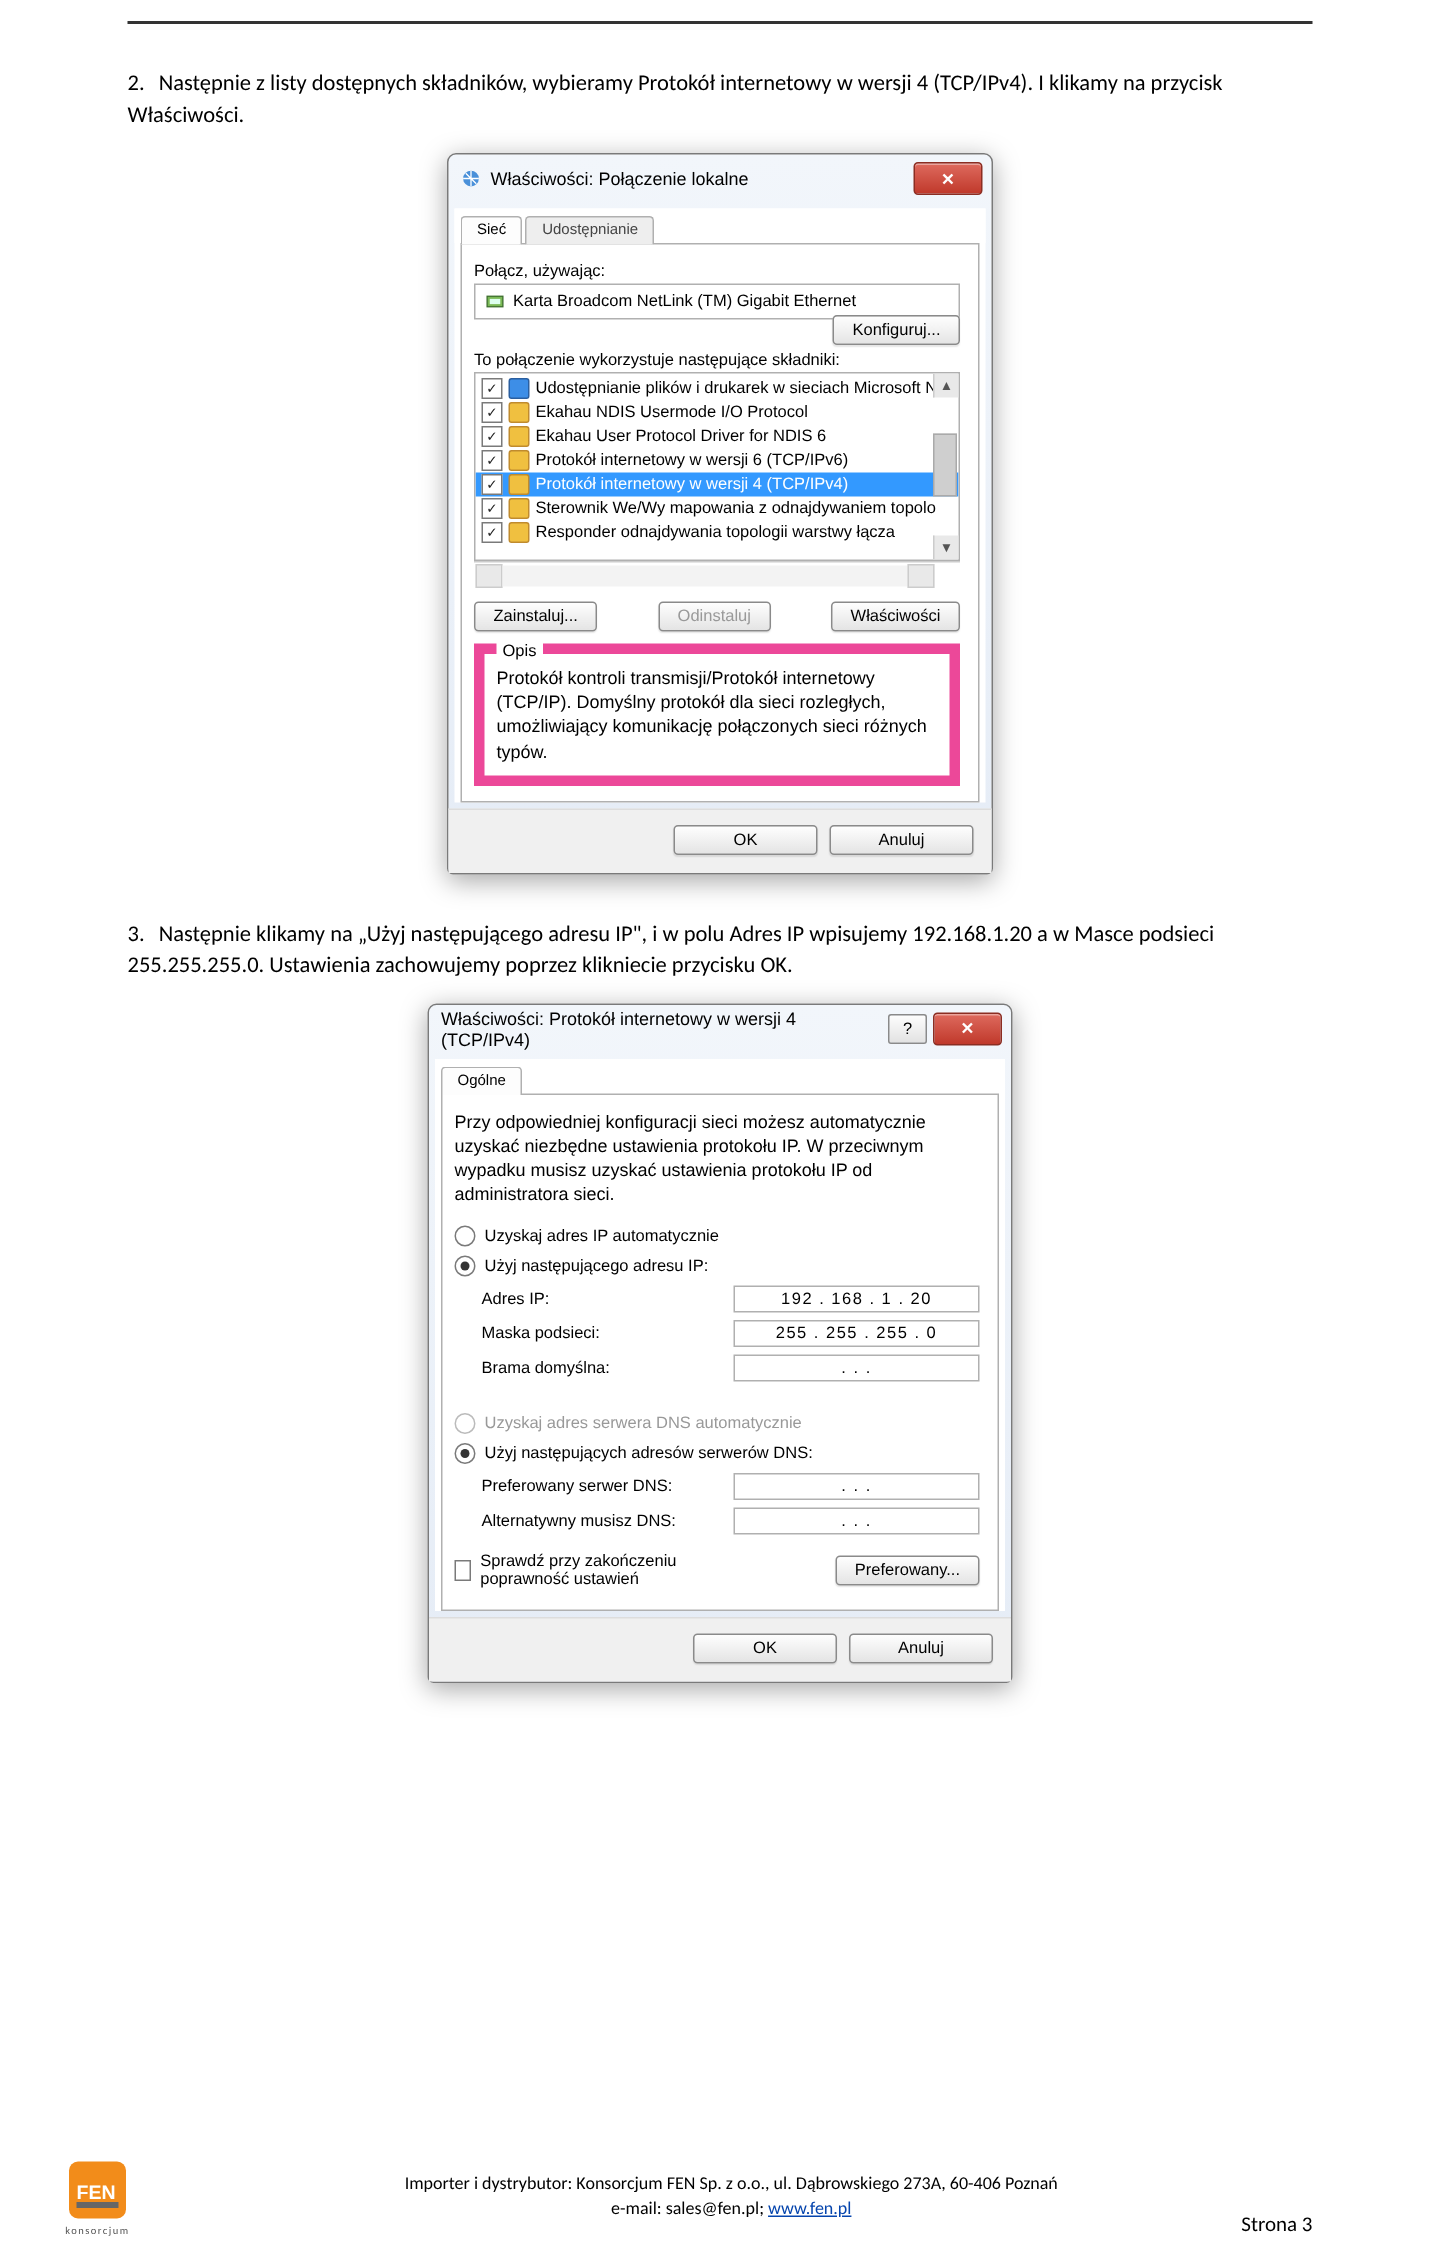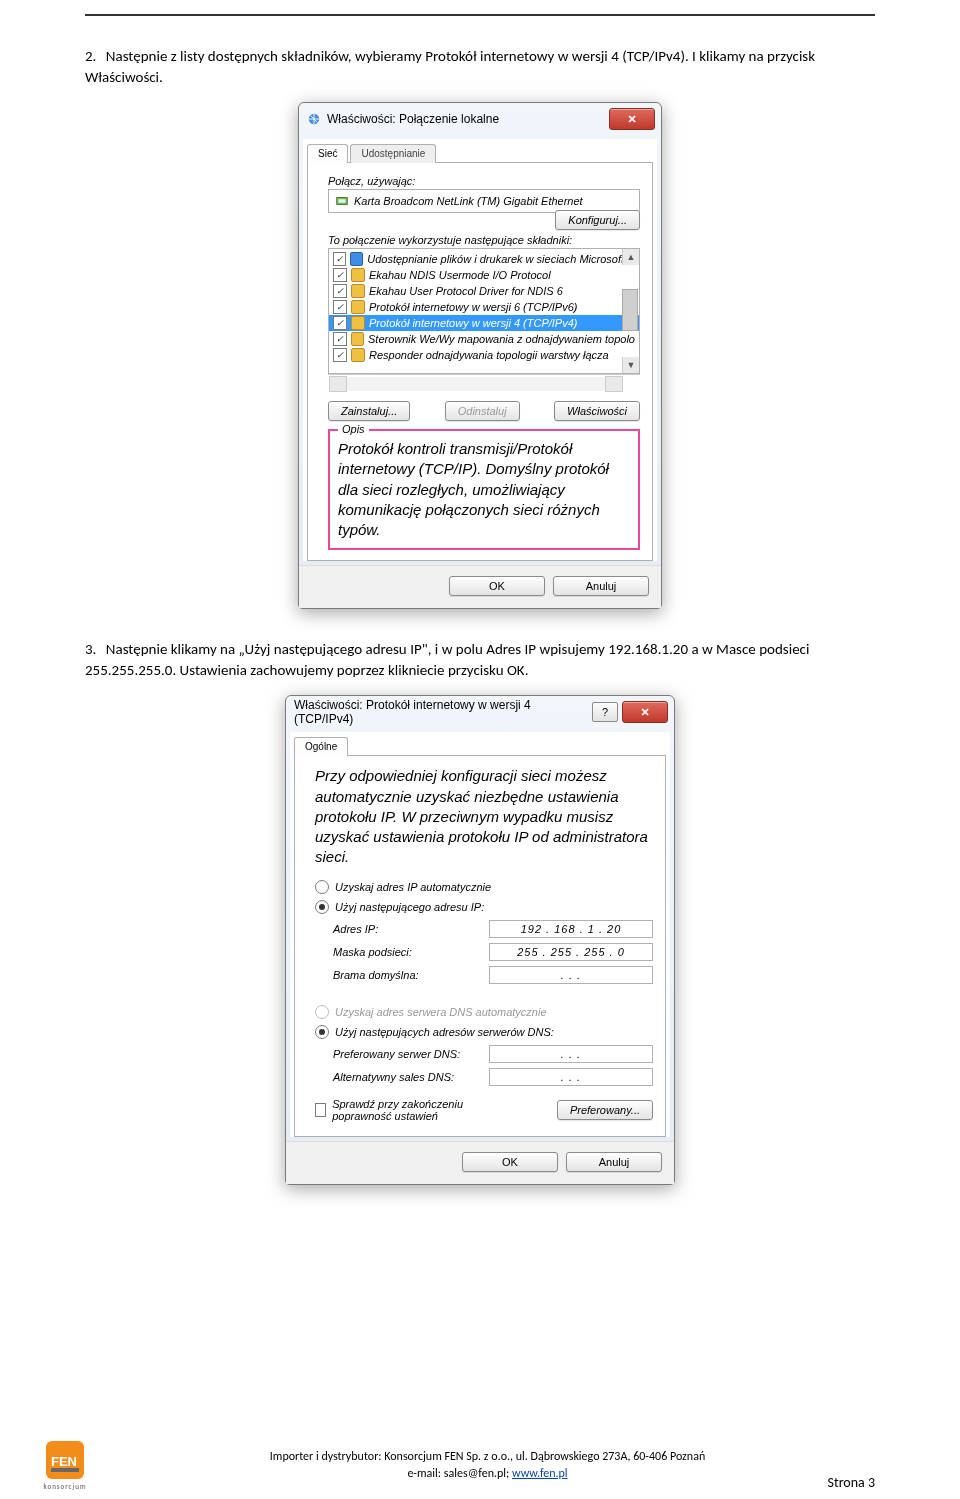--- a/index.html
+++ b/index.html
@@ -82,23 +82,22 @@
     position: relative;
     top: 1px;
   }
   .tab.inactive {
     background: #eee;
     color:#444;
   }
   .panel {
     background: #fff;
     border: 1px solid #b0b0b0;
-    padding: 10px 12px 10px 20px;
+    padding: 10px 12px 10px 8px;
     margin: 0 4px 4px 4px;
-    font-style: italic;
   }
   .label {
     font-size: 11px;
     margin: 2px 0;
   }
   .sunken {
     border: 1px solid #b0b0b0;
     background: #fff;
     padding: 4px 6px;
     display:flex;
@@ -164,35 +163,35 @@
   }
   .scroll-up { top:0;}
   .scroll-dn { bottom:0;}
   .scroll-marker { top:40px; height:40px; background:#cfcfcf; border:1px solid #aaa; width:14px; right:1px;}
   .btn-row {
     display:flex;
     justify-content: space-between;
     margin-top: 8px;
   }
   .group-box {
-    border: 2px solid #ec4899;
+    border: 7px solid #ec4899;
     padding: 8px;
     margin-top: 8px;
     position:relative;
   }
   .group-box .legend {
     position:absolute;
     top:-8px;
     left:8px;
     background:#fff;
     padding:0 4px;
     font-size:11px;
   }
   .desc-text {
-    font-size:15px;
+    font-size:12px;
     line-height:1.35;
   }
   .bottom-bar {
     display: flex;
     justify-content: flex-end;
     padding: 10px 12px 12px 12px;
     gap: 8px;
     background: #f0f0f0;
     border-top: 1px solid #ddd;
   }
@@ -440,21 +439,21 @@
           <span class="radio sel"></span>
           <span>Użyj następujących adresów serwerów DNS:</span>
         </div>
 
         <div style="padding-left:18px;">
           <div class="form-row">
             <span class="lbl">Preferowany serwer DNS:</span>
             <span class="ip-box">.        .        .</span>
           </div>
           <div class="form-row">
-            <span class="lbl">Alternatywny sales DNS:</span>
+            <span class="lbl">Alternatywny musisz DNS:</span>
             <span class="ip-box">.        .        .</span>
           </div>
         </div>
 
         <div class="advanced-row">
           <div style="display:flex;align-items:center;font-size:11px;max-width:200px;">
             <span class="chk-sq"></span>
             <span>Sprawdź przy zakończeniu poprawność ustawień</span>
           </div>
           <span class="win-btn">Preferowany...</span>

